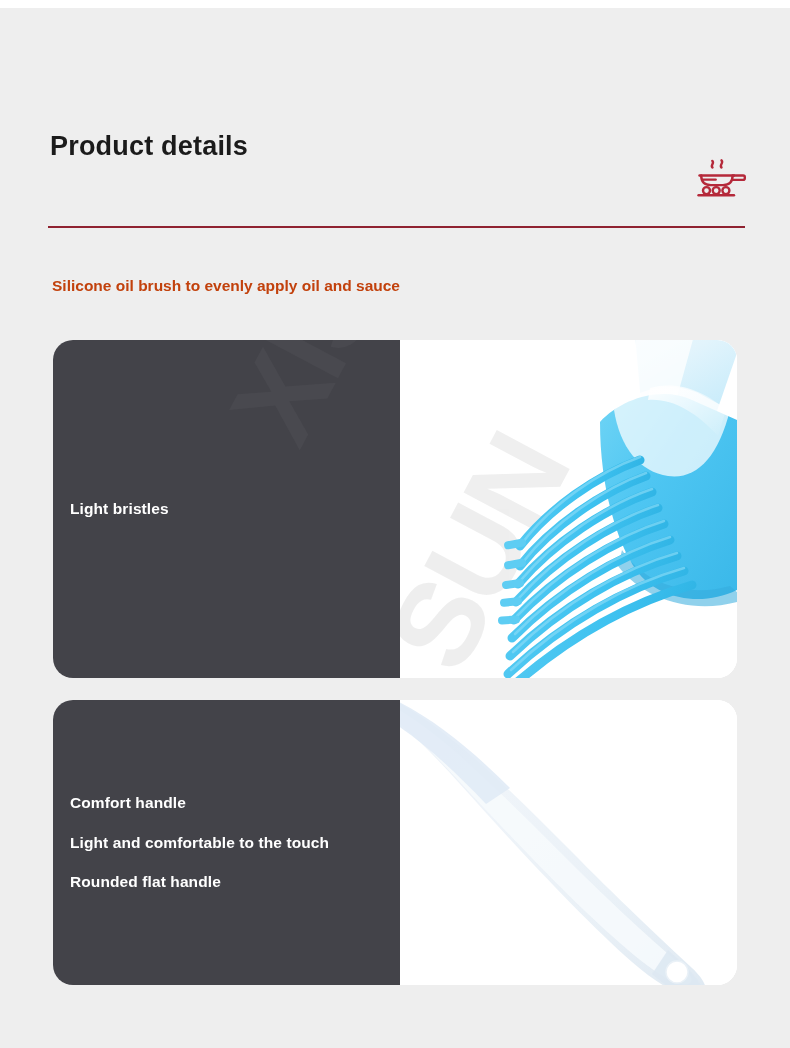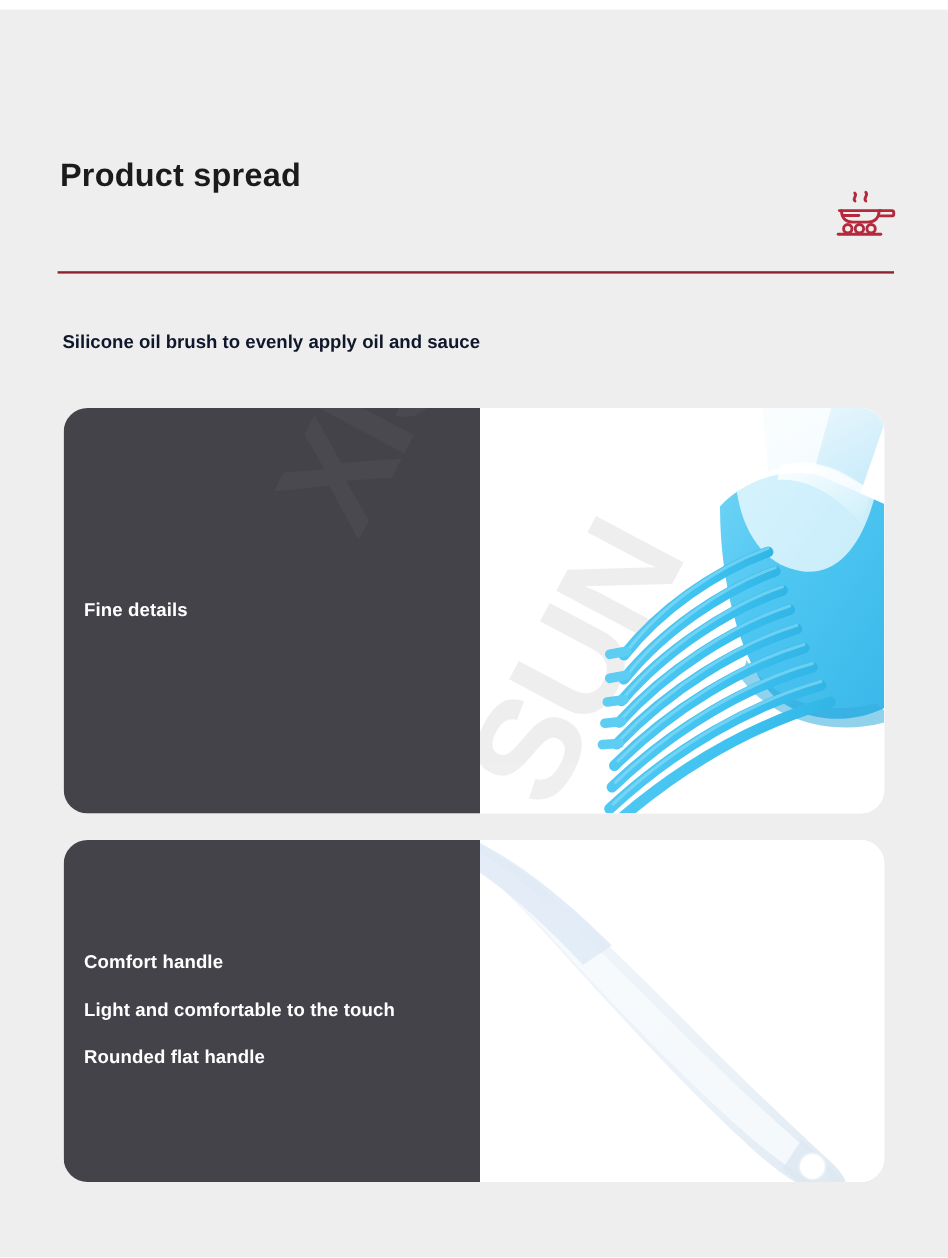--- a/index.html
+++ b/index.html
@@ -36,21 +36,21 @@
   }
 
   
   .pan-icon{
     position:absolute; left:693px; top:143px; width:56px; height:48px;
   }
 
   
   .subtitle{
     position:absolute; left:52px; top:277px;
-    font-size:15.5px; font-weight:600; color:#0f172a;
+    font-size:15.5px; font-weight:600; color:#c2410c;
     line-height:1.2;
   }
 
   
   .card{
     position:absolute; left:53px; width:684px;
     border-radius:20px; overflow:hidden;
     display:flex;
     background:#ffffff;
   }
@@ -101,21 +101,21 @@
 </style>
 </head>
 <body>
 
 <div id="page">
 
   <div class="top-strip"></div>
 
   <div class="header">
 
-    <div class="page-title">Product spread</div>
+    <div class="page-title">Product details</div>
 
     <svg class="pan-icon" viewBox="0 0 56 48">
       <g fill="none" stroke="#b5293a" stroke-width="2.4" stroke-linecap="round" stroke-linejoin="round">
 
         <path d="M19.5 16.5c-2.6-2.2 2.4-4.2 -0.2-6.6"></path>
         <path d="M28.5 16.5c-2.6-2.4 2.6-4.6 0-7.2"></path>
 
         <path d="M6.5 24.5h34.5"></path>
         <path d="M8.2 24.5c0 6.2 3.6 9.6 9.6 9.6h12.2c6 0 9.6-3.4 9.6-9.6"></path>
 
@@ -133,21 +133,21 @@
 
     <div class="header-rule"></div>
   </div>
 
   <div class="subtitle">Silicone oil brush to evenly apply oil and sauce</div>
 
   <div class="card" id="card-1">
 
     <div class="card-left">
       <div class="watermark wm-dark">XISUN</div>
-      <div class="feature-line">Fine details</div>
+      <div class="feature-line">Light bristles</div>
     </div>
 
     <div class="card-right">
       <div class="brush-wrap">
         <svg viewBox="0 0 337 338" width="337" height="338" preserveAspectRatio="xMidYMid slice">
           <defs>
             <linearGradient id="gHandle" x1="0" y1="0" x2="0.4" y2="1">
               <stop offset="0%" stop-color="#f2fbfe"></stop>
               <stop offset="45%" stop-color="#e2f4fc"></stop>
               <stop offset="100%" stop-color="#bfe9fa"></stop>

